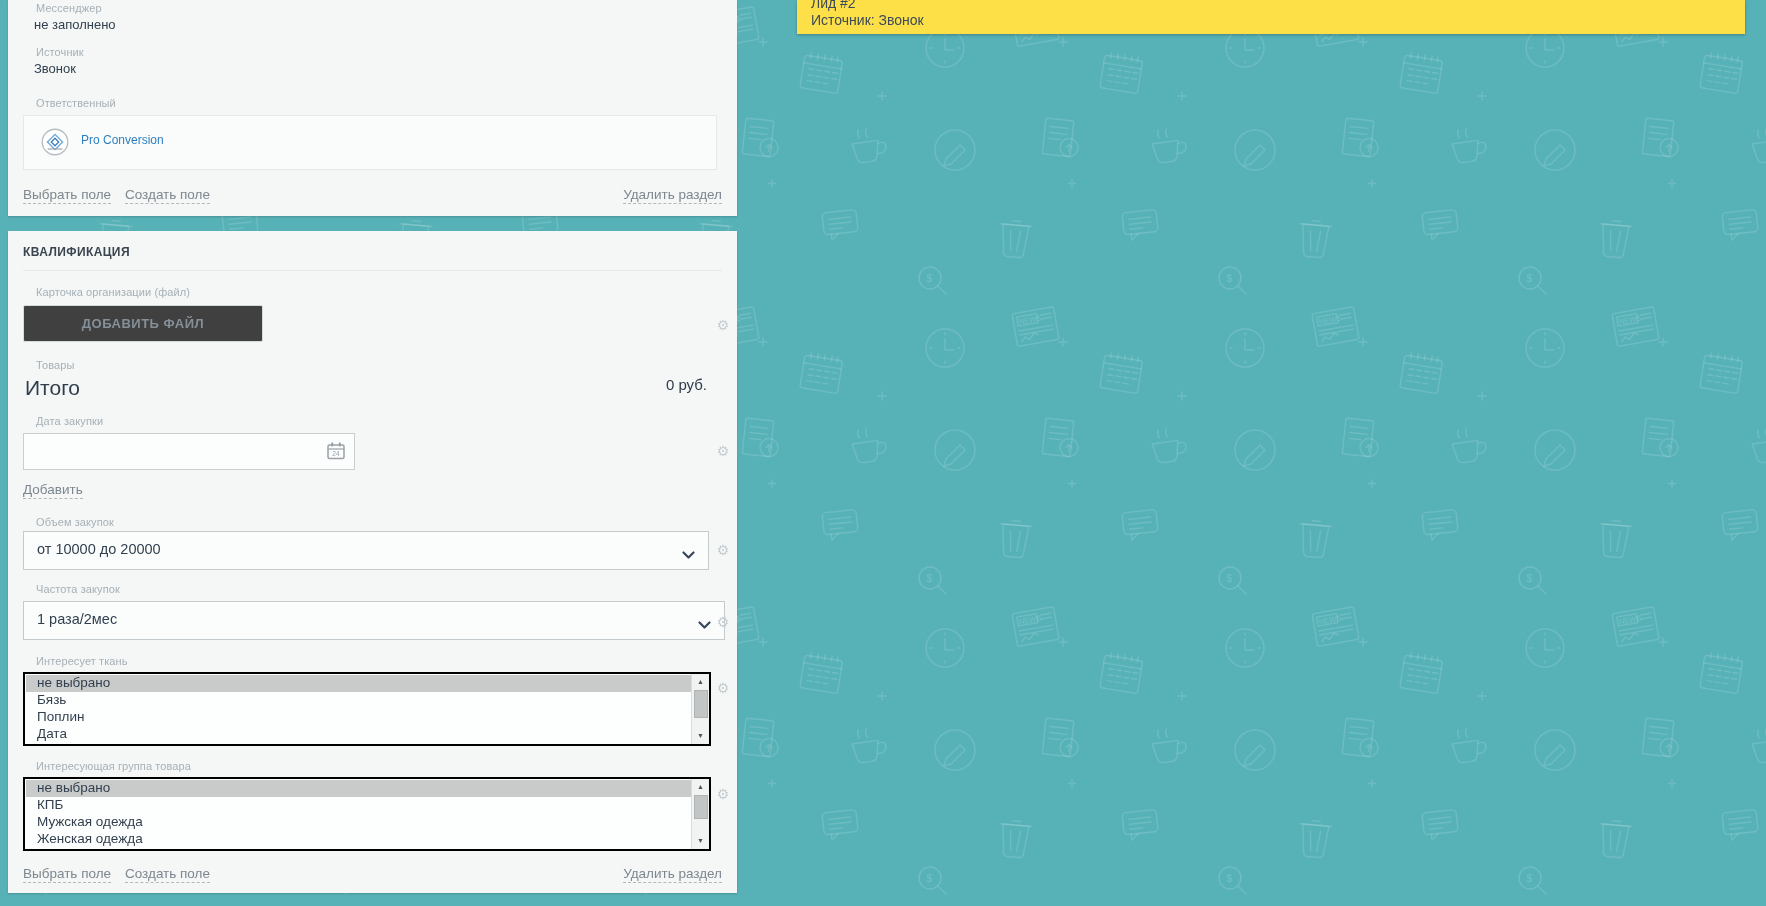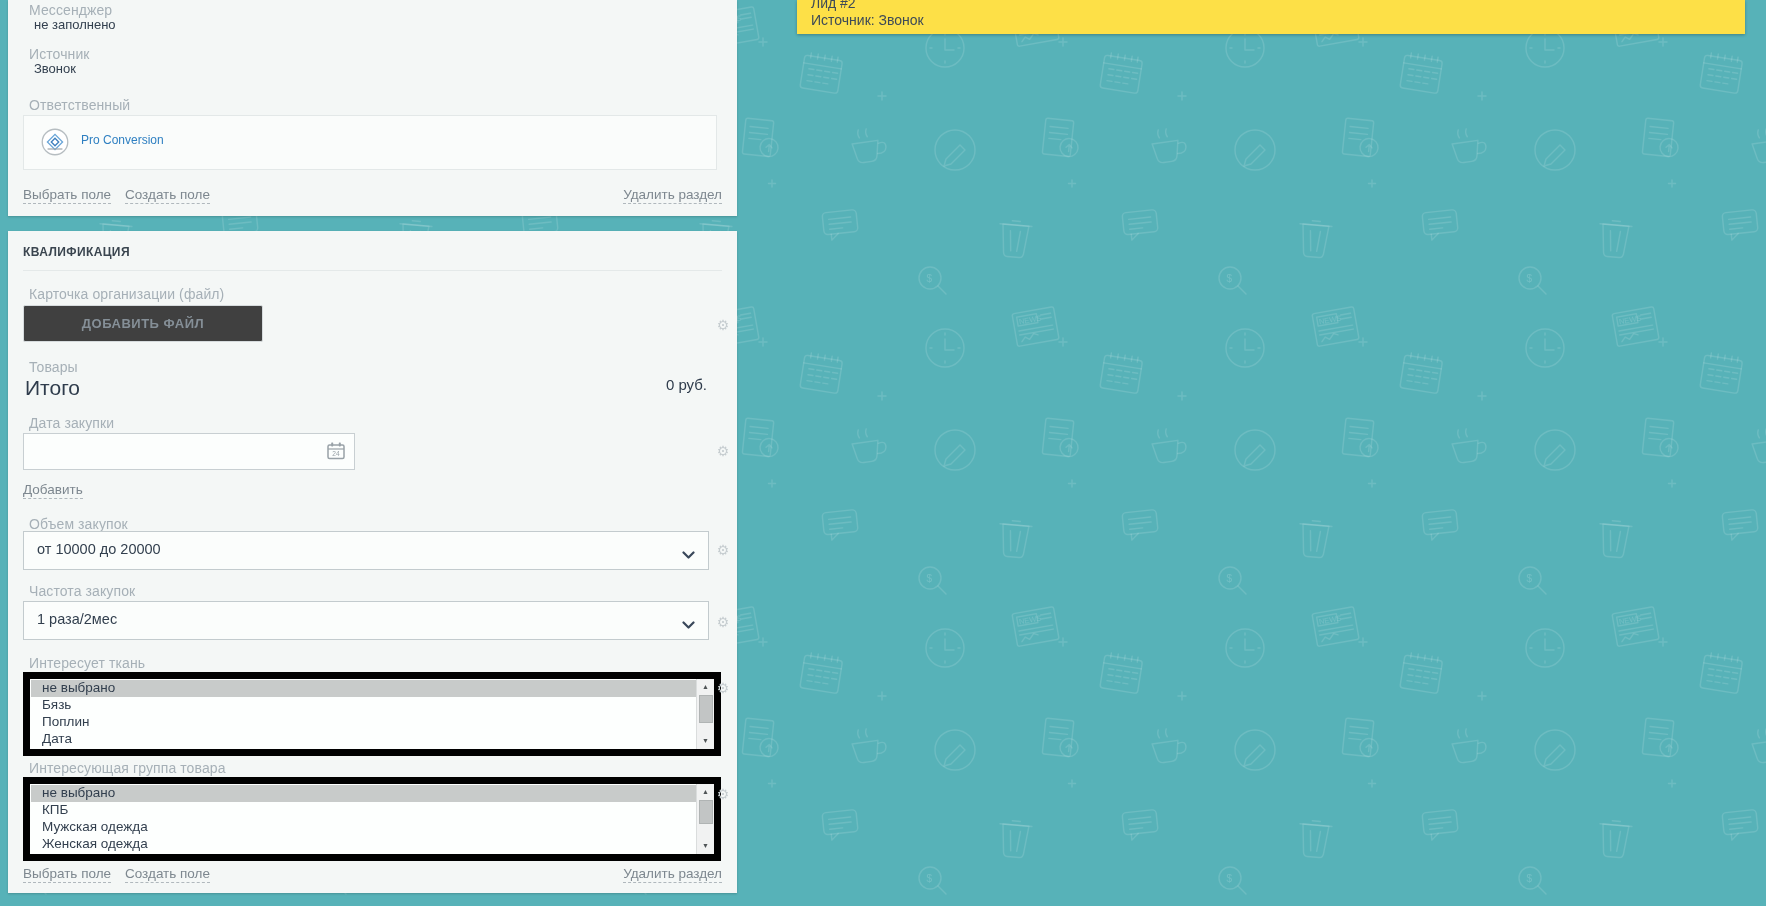--- a/index.html
+++ b/index.html
@@ -6,21 +6,21 @@
   body{width:1766px;height:906px;position:relative;overflow:hidden;
        font-family:"Liberation Sans","DejaVu Sans",sans-serif;}
   .bgsvg{position:absolute;left:0;top:0;}
 
   
   .panel{position:absolute;left:8px;width:729px;background:#f4f7f6;
          box-shadow:0 1px 2px rgba(0,0,0,.18);}
   .panel1{top:0;height:216px;}
   .panel2{top:231px;height:662px;}
 
-  .flabel{position:absolute;left:21px;font-size:14px;color:#a6b0b7;letter-spacing:.1px;}
+  .flabel{position:absolute;left:28px;font-size:11px;color:#a6b0b7;letter-spacing:.1px;}
   .fvalue{position:absolute;left:26px;font-size:13px;color:#33404f;}
 
   .respbox{position:absolute;left:15px;top:115px;width:692px;height:53px;
            background:#fafcfb;border:1px solid #e3e8e8;}
   .avatar{position:absolute;left:17px;top:12px;width:28px;height:28px;}
   .resplink{position:absolute;left:57px;top:17px;font-size:12px;color:#2e7fc1;cursor:pointer;}
 
   .link-dashed{position:absolute;font-size:13.5px;color:#7d878f;
                border-bottom:1px dashed #b0b8bd;padding-bottom:1px;cursor:pointer;white-space:nowrap;}
 
@@ -34,26 +34,26 @@
 
   .total-label{position:absolute;left:17px;top:145px;font-size:21px;color:#2f3c4c;}
   .total-value{position:absolute;right:30px;top:145px;font-size:15px;color:#2f3c4c;}
 
   .dateinput{position:absolute;left:15px;top:202px;width:330px;height:35px;
              background:#fcfefd;border:1px solid #c8cfd2;cursor:text;}
   .calicon{position:absolute;right:8px;top:7px;cursor:pointer;}
 
   .selectbox{position:absolute;left:15px;width:684px;height:37px;background:#fbfdfc;
              border:1px solid #c3cbce;cursor:pointer;}
-  .sel1{top:300px;} .sel2{top:370px;}
+  .sel1{top:300px;} .sel2{top:370px;padding-left:16px;}
   .selectbox .seltext{position:absolute;left:13px;top:9px;font-size:14.5px;color:#323f4e;}
   .selectbox .chev{position:absolute;right:13px;top:14px;}
 
   .listbox{position:absolute;left:15px;width:684px;height:70px;background:#fdfffe;
-           border:7px solid #000000;}
+           border:2px solid #000000;}
   .list1{top:441px;} .list2{top:546px;}
   .opt{position:relative;width:calc(100% - 17px);height:16px;line-height:16px;
        padding:0 0 1px 11px;box-sizing:content-box;font-size:13.5px;color:#323f4e;
        white-space:nowrap;cursor:pointer;}
   .opt.selected{background:#c8cbca;}
   .optwrap{position:absolute;inset:1px 0 0 1px;overflow:hidden;}
 
   .sbar{position:absolute;top:0;right:0;bottom:0;width:17px;background:#f1f2f2;
         border-left:1px solid #dadddd;}
   .sbtn{position:absolute;left:0;right:0;height:14px;font-size:7px;color:#4f5456;

